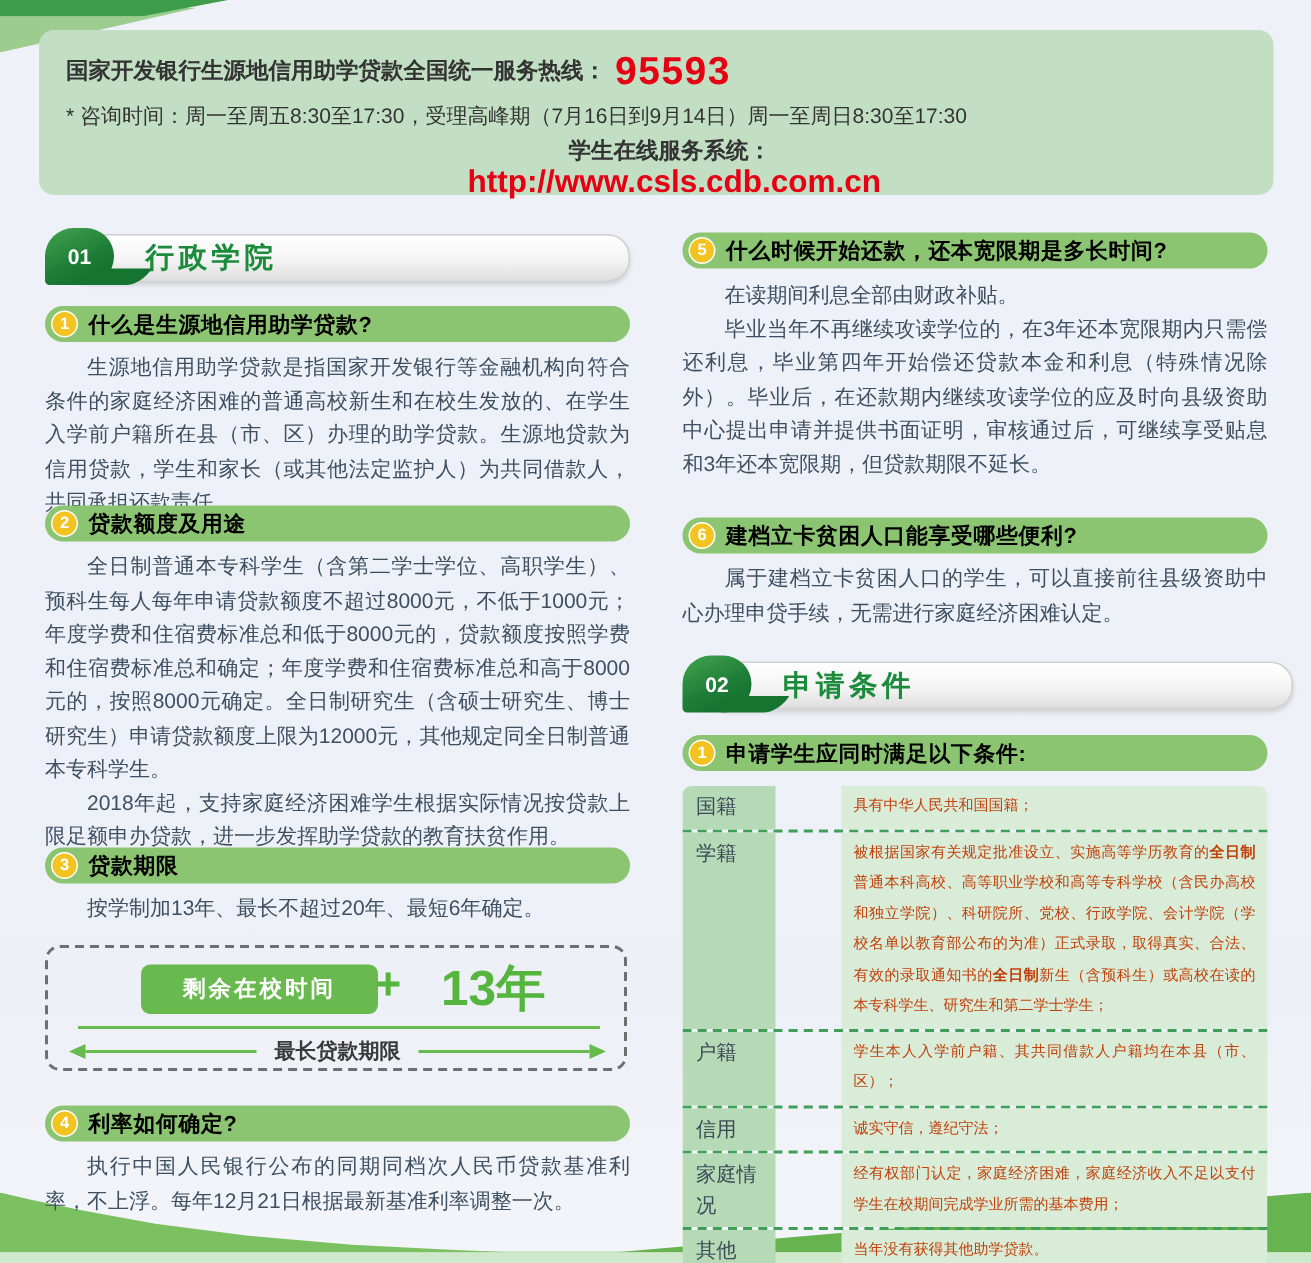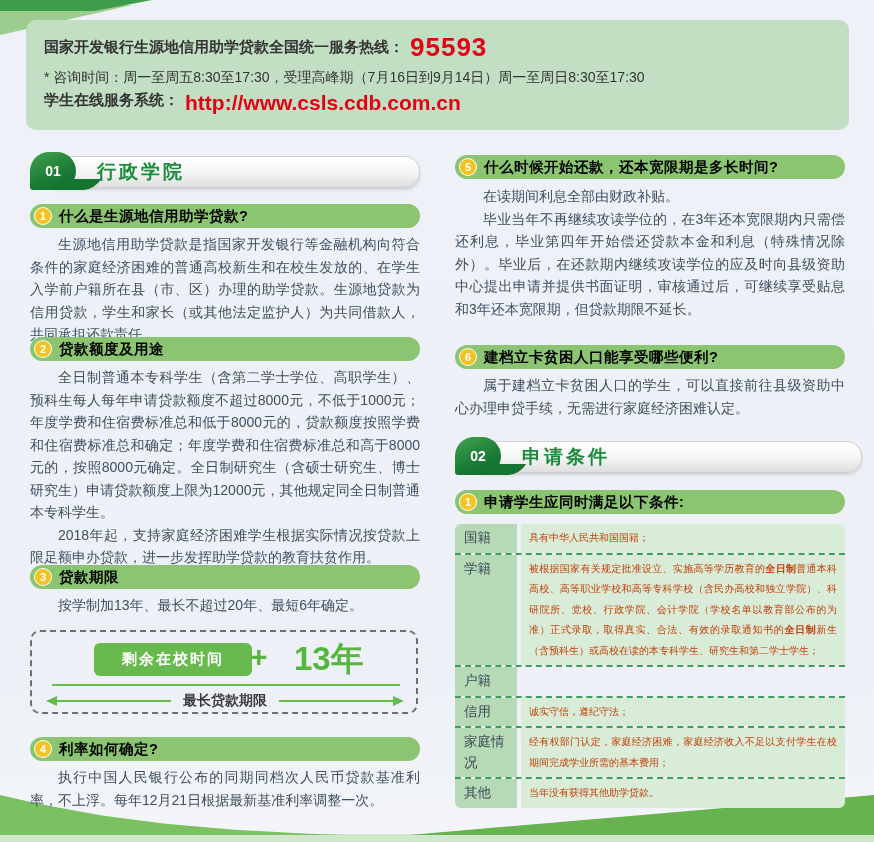--- a/index.html
+++ b/index.html
@@ -18,21 +18,21 @@
   .decor-br-tri{position:absolute;right:0;bottom:7px;width:465px;height:40px;background:#67b34f;
         clip-path:polygon(100% 0,100% 100%,0 100%);}
 
   
   .header-card{position:absolute;left:26px;top:20px;width:823px;height:110px;background:#c2dfc4;
         border-radius:10px;box-sizing:border-box;padding:11px 0 0 18px;color:#333;}
   .hc-line1{height:33px;display:flex;align-items:center;}
   .hc-label{font-size:15px;font-weight:bold;color:#333;}
   .hc-number{font-size:26px;font-weight:bold;color:#e60014;margin-left:6px;letter-spacing:1px;}
   .hc-line2{height:27px;display:flex;align-items:center;font-size:14px;color:#333;}
-  .hc-line3{height:36px;display:flex;}
+  .hc-line3{height:36px;display:flex;align-items:center;flex-direction:column;}
   .hc-url{font-size:21px;font-weight:bold;color:#e60014;margin-left:6px;text-decoration:none;}
 
   
   .sec-header{position:absolute;width:390px;height:38px;}
   .sec-pill{position:absolute;left:14px;top:4px;right:0;height:30px;border-radius:15px;
         background:linear-gradient(180deg,#ffffff 0%,#f4f4f4 55%,#dedede 100%);
         border:1px solid #cfcfcf;box-shadow:0 2px 3px rgba(60,80,60,.18);z-index:2;
         display:flex;align-items:center;}
   .sec-title{margin-left:52px;font-size:19px;font-weight:bold;color:#1c8c3c;letter-spacing:3px;}
   .sec-badge{position:absolute;left:0;top:0;width:46px;height:38px;z-index:3;
@@ -66,21 +66,21 @@
   .term-axis{position:absolute;left:14px;right:12px;top:59px;height:20px;display:flex;align-items:center;}
   .arrow-left{width:0;height:0;border-top:5px solid transparent;border-bottom:5px solid transparent;
         border-right:11px solid #68ba4f;}
   .arrow-right{width:0;height:0;border-top:5px solid transparent;border-bottom:5px solid transparent;
         border-left:11px solid #68ba4f;}
   .axis-seg{flex:1;height:2px;background:#68ba4f;}
   .axis-label{margin:0 12px;font-size:14px;font-weight:bold;color:#3a3a3a;}
 
   
   .cond-table{position:absolute;left:455px;top:524px;width:390px;border-radius:6px;overflow:hidden;}
-  .cond-row{display:flex;}
+  .cond-row{display:flex;gap:40px;}
   .cond-row + .cond-row{border-top:2px dashed #3f9f58;}
   .cond-label{flex:0 0 62px;background:#b6d9b6;margin-right:4px;box-sizing:border-box;
         padding:4px 4px 4px 9px;font-size:13.5px;color:#3b4a58;line-height:20.5px;}
   .cond-text{flex:1;background:#d9ecd7;box-sizing:border-box;padding:4px 8px;
         font-size:10px;color:#c2410c;line-height:20.5px;text-align:justify;}
   .cond-text b{font-weight:bold;}
 </style>
 </head>
 <body>
 
@@ -192,20 +192,21 @@
     <div class="cond-row">
       <div class="cond-label">国籍</div>
       <div class="cond-text">具有中华人民共和国国籍；</div>
     </div>
     <div class="cond-row">
       <div class="cond-label">学籍</div>
       <div class="cond-text"><span>被根据国家有关规定批准设立、实施高等学历教育的</span><b>全日制</b><span>普通本科高校、高等职业学校和高等专科学校（含民办高校和独立学院）、科研院所、党校、行政学院、会计学院（学校名单以教育部公布的为准）正式录取，取得真实、合法、有效的录取通知书的</span><b>全日制</b><span>新生（含预科生）或高校在读的本专科学生、研究生和第二学士学生；</span></div>
     </div>
     <div class="cond-row">
       <div class="cond-label">户籍</div>
+      <div class="cond-text">学生本人入学前户籍、其共同借款人户籍均在本县（市、区）；</div>
     </div>
     <div class="cond-row">
       <div class="cond-label">信用</div>
       <div class="cond-text">诚实守信，遵纪守法；</div>
     </div>
     <div class="cond-row">
       <div class="cond-label">家庭情况</div>
       <div class="cond-text">经有权部门认定，家庭经济困难，家庭经济收入不足以支付学生在校期间完成学业所需的基本费用；</div>
     </div>
     <div class="cond-row">

